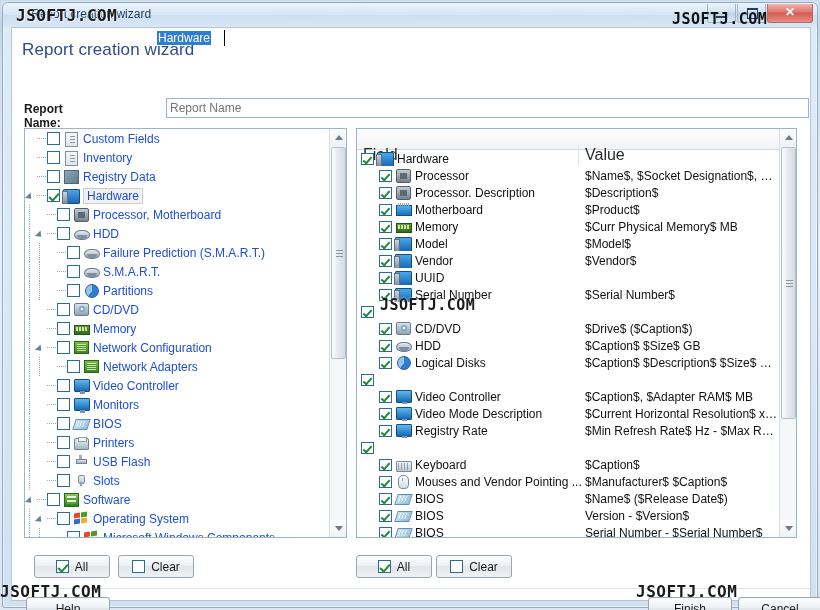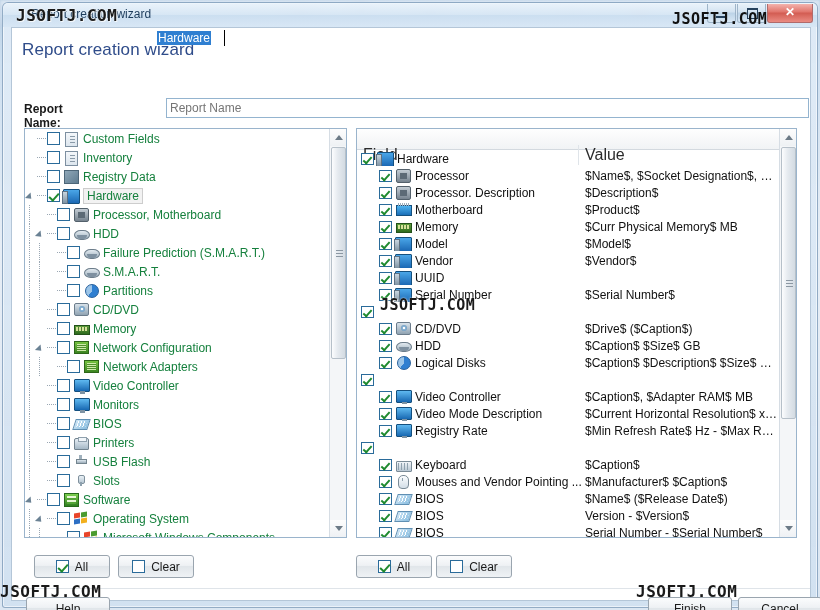--- a/index.html
+++ b/index.html
@@ -182,21 +182,21 @@
   .cbox.checked::after {
     content: ""; position: absolute; left: 3px; top: 1px;
     width: 4px; height: 8px;
     border: solid #1f8a2f; border-width: 0 2px 2px 0;
     transform: rotate(42deg);
   }
   .cbox.small { width: 12px; height: 12px; }
   .cbox.small.checked::after { left: 3px; top: 1px; width: 3px; height: 7px; border-width: 0 2px 2px 0; }
 
   .ico { flex: 0 0 16px; width: 16px; height: 14px; margin-right: 4px; position: relative; }
-  .lbl { font-size: 12px; color: #15803d; }
+  .lbl { font-size: 12px; color: #1d4ed8; }
 
   .tree-row.selected .lbl {
     background: #f2f2f2;
     border: 1px solid #cdcdcd;
     padding: 0 3px;
     margin: -1px 0;
   }
 
   
   .ic-doc  { background: linear-gradient(to bottom,#f4f7fa,#dde6ee); border:1px solid #7d8fa0; width:11px; height:13px; margin-left:2px; }

